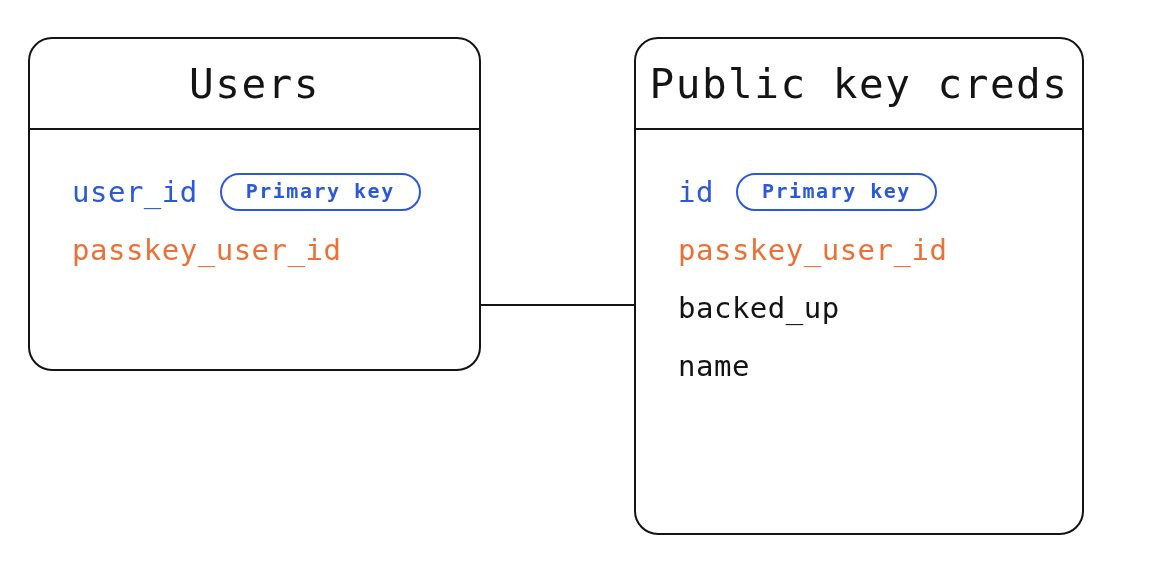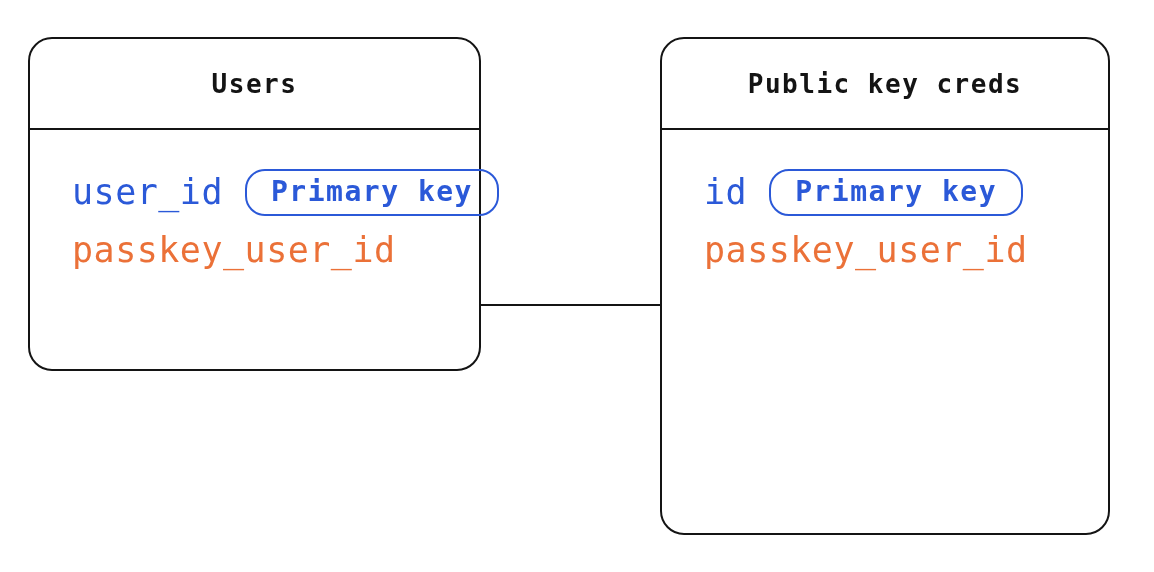--- a/index.html
+++ b/index.html
@@ -23,61 +23,61 @@
     border: 2px solid var(--border, #141414);
     border-radius: 24px;
   }
   .table-users {
     left: 28px;
     top: 37px;
     width: 453px;
     height: 334px;
   }
   .table-creds {
-    left: 660px;
+    left: 634px;
     top: 37px;
     width: 450px;
     height: 498px;
   }
   .table-header {
     height: 89px;
     border-bottom: 2px solid var(--border, #141414);
     display: flex;
     align-items: center;
     justify-content: center;
-    font-size: 26px;
-    font-weight: bold;
+    font-size: 41px;
+    font-weight: normal;
     letter-spacing: 1.5px;
     white-space: nowrap;
   }
   .table-body {
     padding: 33px 0 0 42px;
   }
   .field-row {
     height: 58px;
     display: flex;
     align-items: center;
     white-space: nowrap;
   }
   .field-name {
-    font-size: 35px;
+    font-size: 29px;
     letter-spacing: 0.5px;
     color: var(--text, #141414);
   }
   .field-name.primary { color: var(--blue, #2b59d8); }
   .field-name.foreign { color: var(--orange, #eb7138); }
   .badge {
     margin-left: 22px;
     display: inline-flex;
     align-items: center;
     border: 2px solid var(--blue, #2b59d8);
     color: var(--blue, #2b59d8);
     border-radius: 20px;
     padding: 4px 24px 6px;
-    font-size: 28px;
+    font-size: 20px;
     font-weight: bold;
     letter-spacing: 1.5px;
   }
   .connector {
     position: absolute;
     left: 481px;
     top: 304px;
     width: 188px;
     height: 0;
     border-top: 2px solid var(--border, #141414);
@@ -106,16 +106,22 @@
   <div class="er-table table-creds">
     <div class="table-header">Public key creds</div>
     <div class="table-body">
         <div class="field-row">
           <span class="field-name primary">id</span>
           <span class="badge">Primary key</span>
         </div>
         <div class="field-row">
           <span class="field-name foreign">passkey_user_id</span>
         </div>
+        <div class="field-row">
+          <span class="field-name normal">backed_up</span>
+        </div>
+        <div class="field-row">
+          <span class="field-name normal">name</span>
+        </div>
       </div>
   </div>
 
 </div>
 
 </body></html>

